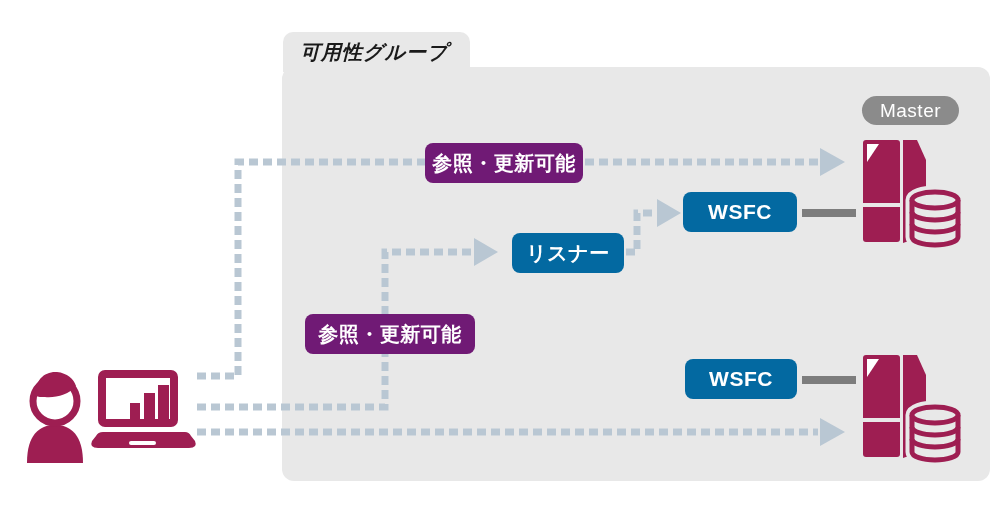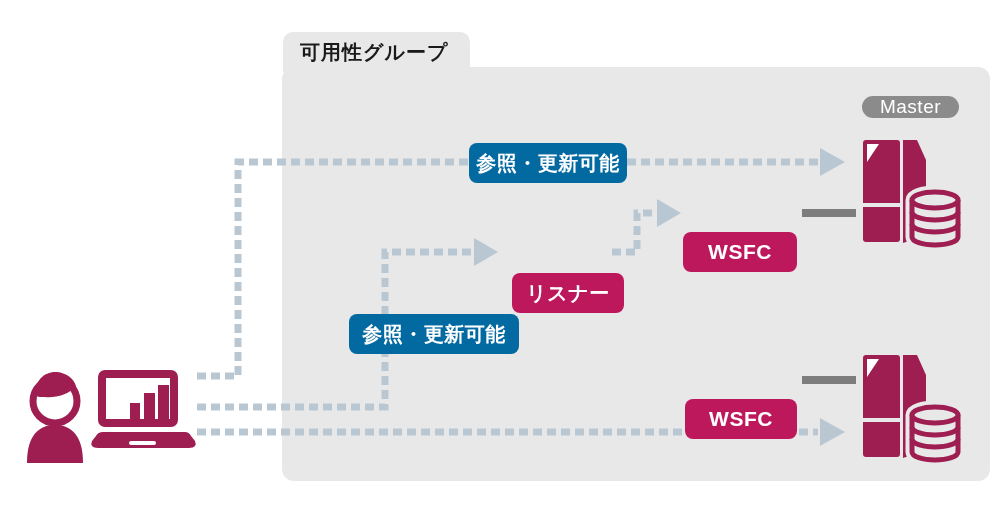--- a/index.html
+++ b/index.html
@@ -7,30 +7,30 @@
     position:relative;width:1000px;height:514px;overflow:hidden;background:#ffffff;
     font-family:"Liberation Sans","DejaVu Sans",sans-serif;
   }
   .panel{
     position:absolute;left:282px;top:67px;width:708px;height:414px;
     background:#e8e8e8;border-radius:12px;
   }
   .tab{
     position:absolute;left:283px;top:32px;width:187px;height:40px;
     background:#e8e8e8;border-radius:10px 10px 0 0;
-    display:flex;align-items:center;padding-left:17px;box-sizing:border-box;
+    display:flex;align-items:center;padding-left:17px;box-sizing:border-box;font-style:italic;
   }
   .tab-title{font-size:20px;font-weight:700;color:#1a1a1a;letter-spacing:1px;}
   .lines-svg{position:absolute;left:0;top:0;width:1000px;height:514px;z-index:2;}
   .node{
     position:absolute;z-index:3;display:flex;align-items:center;justify-content:center;
     color:#ffffff;font-weight:700;border-radius:8px;box-sizing:border-box;
   }
-  .blue{background:#0369a1;margin-left:44px;}
-  .crimson{background:#be185d;margin-top:40px;}
+  .blue{background:#701a75;}
+  .crimson{background:#0369a1;}
   .jp{font-size:20px;letter-spacing:0.5px;}
   .wsfc{font-size:21px;letter-spacing:0.5px;}
   .badge{
     position:absolute;z-index:3;background:#8b8b8b;color:#ffffff;
     border-radius:15px;display:flex;align-items:center;justify-content:center;
     font-size:19px;font-weight:500;letter-spacing:0.5px;
   }
   .icon-abs{position:absolute;z-index:3;}
 </style>
 </head>
@@ -66,21 +66,21 @@
     </g>
   </svg>
 
   <div class="node blue jp" style="left:425px;top:143px;width:158px;height:40px;">参照・更新可能</div>
   <div class="node blue jp" style="left:305px;top:314px;width:170px;height:40px;">参照・更新可能</div>
 
   <div class="node crimson jp" style="left:512px;top:233px;width:112px;height:40px;">リスナー</div>
   <div class="node crimson wsfc" style="left:683px;top:192px;width:114px;height:40px;">WSFC</div>
   <div class="node crimson wsfc" style="left:685px;top:359px;width:112px;height:40px;">WSFC</div>
 
-  <div class="badge" style="left:862px;top:96px;width:97px;height:22px;">Master</div>
+  <div class="badge" style="left:862px;top:96px;width:97px;height:29px;">Master</div>
 
   <svg class="icon-abs" style="left:855px;top:133px;" width="135" height="115" viewBox="0 0 135 115" xmlns="http://www.w3.org/2000/svg">
     <polygon points="48,7 62,7 71,27 71,102 48,110" fill="#9e1e52"></polygon>
     <rect x="8" y="7" width="37" height="102" rx="3" fill="#9e1e52"></rect>
     <polygon points="12,11 24,11 12,29" fill="#ffffff"></polygon>
     <rect x="8" y="70" width="37" height="4" fill="#e8e8e8"></rect>
     <g>
       <path d="M57 67 V104 A23 8 0 0 0 103 104 V67 A23 8 0 0 0 57 67 Z" fill="#e8e8e8" stroke="#e8e8e8" stroke-width="13"></path>
       <path d="M57 67 V104 A23 8 0 0 0 103 104 V67" fill="#e8e8e8" stroke="#9e1e52" stroke-width="5"></path>
       <ellipse cx="80" cy="67" rx="23" ry="8" fill="#e8e8e8" stroke="#9e1e52" stroke-width="5"></ellipse>

